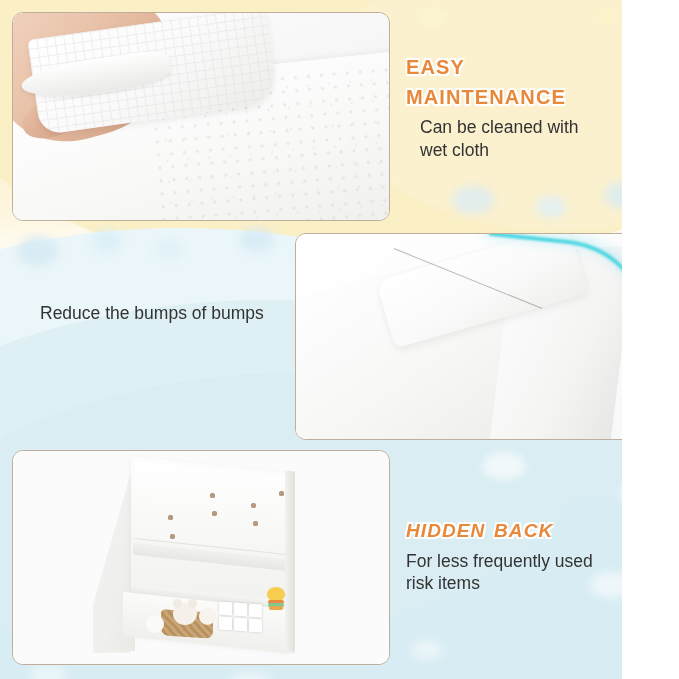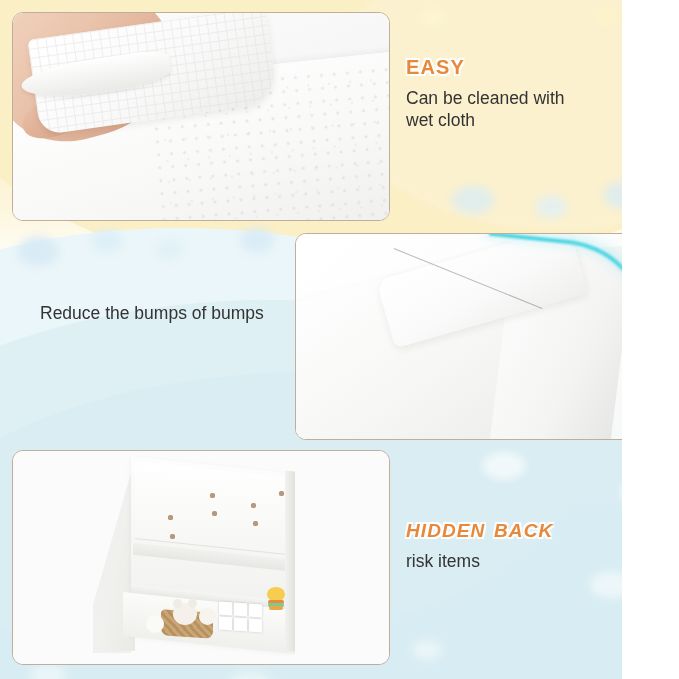--- a/index.html
+++ b/index.html
@@ -334,21 +334,21 @@
        0 0 4px #fff;
   }
   .subline {
     color:#333333;
     line-height:1.28;
     margin-top:7px;
   }
 
   #text-maintenance { left:406px; top:50px; width:262px; }
   #text-maintenance .headline { font-size:28px; }
-  #text-maintenance .subline  { font-size:17.5px; }
+  #text-maintenance .subline  { font-size:17.5px;margin-left:14px; }
 
   #text-edges { left:18px; top:295px; width:290px; text-align:left; }
   #text-edges .headline { font-size:27px; }
   #text-edges .subline  { font-size:17.5px; padding-left:22px; }
 
   #text-storage { left:406px; top:514px; width:262px; }
   #text-storage .headline { font-size:27px;font-style:italic; }
   #text-storage .subline  { font-size:17.5px; }
 </style>
 </head>
@@ -395,20 +395,21 @@
       <div class="p1-cloth">
         <div class="p1-cloth-grid"></div>
       </div>
       <div class="p1-cloth-fold"></div>
     </div>
   </div>
 
   <div class="text-block" id="text-maintenance">
     <div class="headline">
       <div>Easy</div>
+      <div>Maintenance</div>
     </div>
     <div class="subline">
       <div>Can be cleaned with</div>
       <div>wet cloth</div>
     </div>
   </div>
 
   <div class="text-block" id="text-edges">
     <div class="subline">
       <div>Reduce the bumps of bumps</div>
@@ -459,17 +460,18 @@
         <div class="p3-duck-r3"></div>
       </div>
     </div>
   </div>
 
   <div class="text-block" id="text-storage">
     <div class="headline">
       <div>Hidden Back</div>
     </div>
     <div class="subline">
+      <div>For less frequently used</div>
       <div>risk items</div>
     </div>
   </div>
 
 </div>
 
 </body></html>

